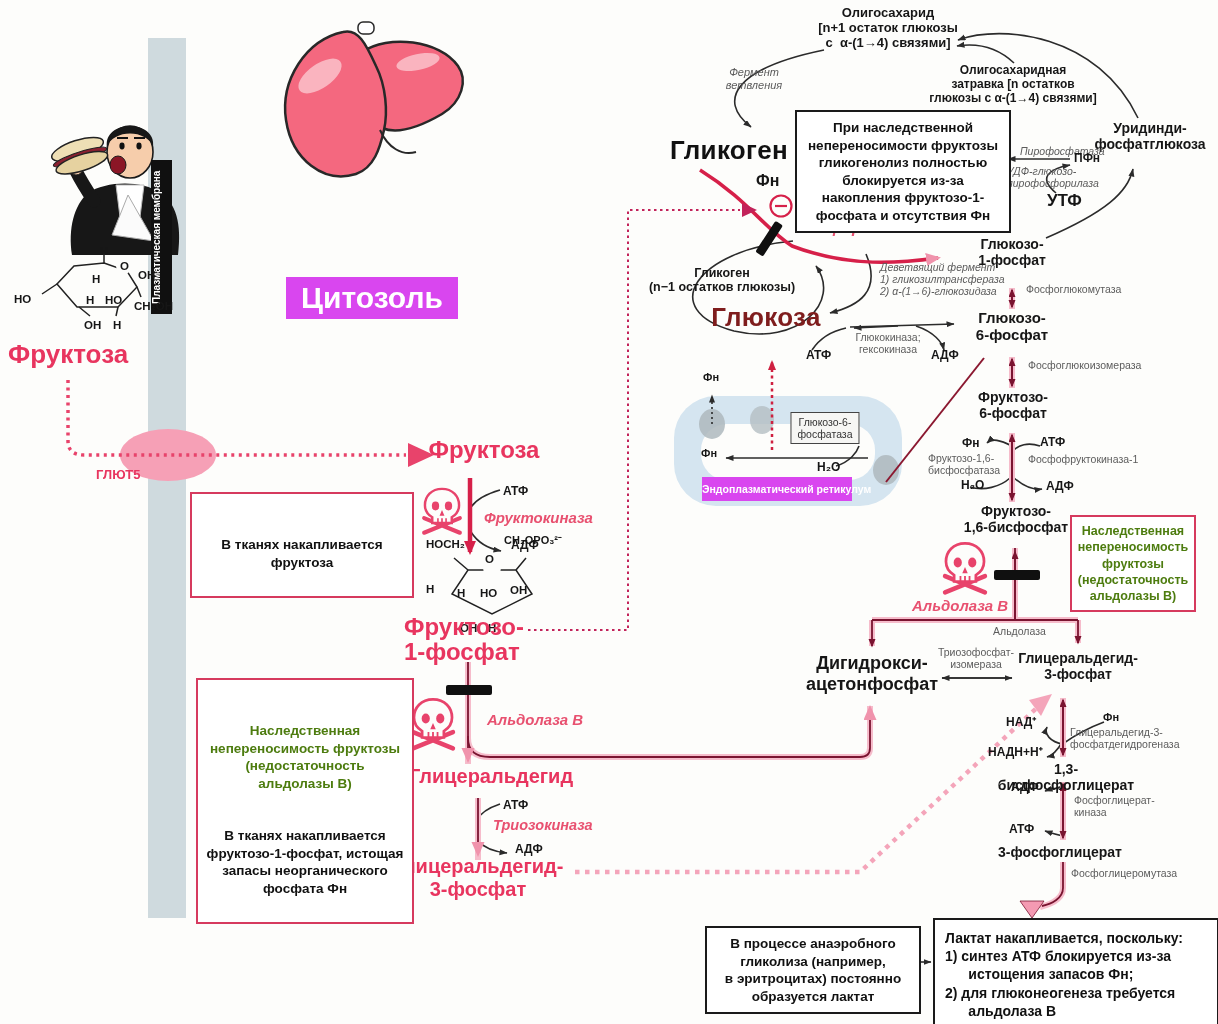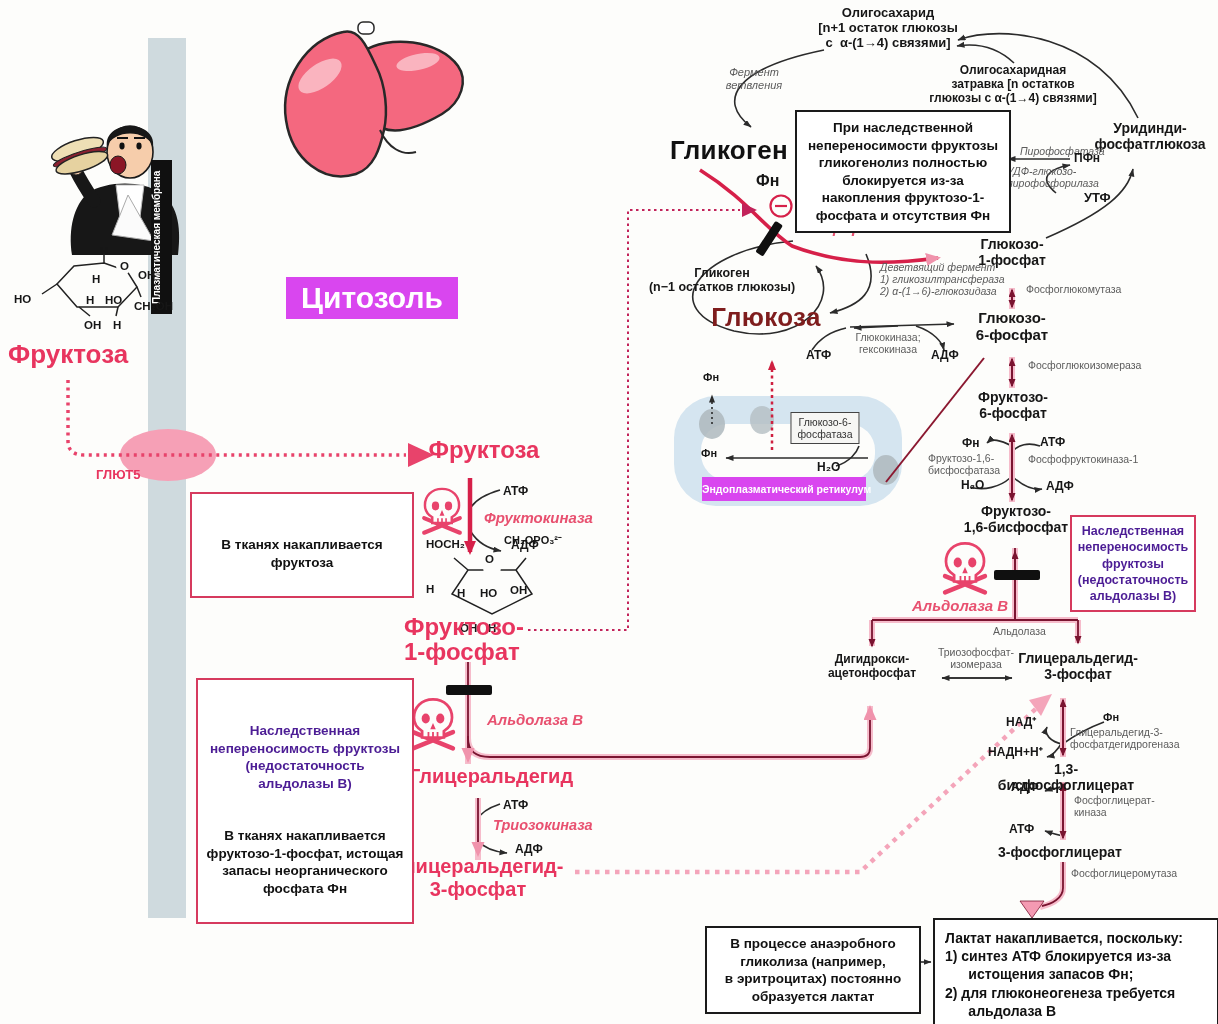--- a/index.html
+++ b/index.html
@@ -13,21 +13,21 @@
   .gl  { color:#7f1d1d; }
   .pink{ color:#e8355f; font-weight:bold; }
   .enz { color:#e85170; font-weight:bold; font-style:italic; }
   .gr  { color:#5c5c5c; font-size:10.5px; }
   .gi  { color:#5c5c5c; font-size:10.5px; font-style:italic;margin-left:13px; }
   .sm  { font-size:12px; font-weight:bold; }
   .chem{ font-size:11.5px; font-weight:bold; }
   .box { position:absolute; z-index:3; background:#fff; border:2px solid #1a1a1a; font-weight:bold;
          text-align:center; padding:7px 8px; white-space:pre-wrap; line-height:1.3; font-size:13.5px; color:#111; }
   .rboxb { border-color:#d63a5e; }
-  .redtxt { color:#4c1d95; }
+  .redtxt { color:#4d7c0f; }
   .darklab { position:absolute; z-index:2; background:#d946ef; color:#fff; font-weight:bold;
              text-align:center; white-space:nowrap; }
   .vert { writing-mode:vertical-rl; transform:rotate(180deg); }
 </style>
 </head>
 <body>
 
 <div id="stage">
 
 <svg class="layer" width="1218" height="1024" viewBox="0 0 1218 1024">
@@ -213,21 +213,21 @@
 <div class="lbl c b" style="left:1013px;top:64px;font-size:12px">Олигосахаридная
 затравка [n остатков
 глюкозы с α-(1→4) связями]</div>
 <div class="lbl c b" style="left:1150px;top:120px;font-size:14px">Уридинди-
 фосфатглюкоза</div>
 <div class="lbl gi" style="left:1007px;top:145px">Пирофосфатаза</div>
 <div class="lbl sm" style="left:977px;top:152px">2Фн</div>
 <div class="lbl sm" style="left:1074px;top:152px">ПФн</div>
 <div class="lbl gi" style="left:994px;top:165px">УДФ-глюкозо-
 пирофосфорилаза</div>
-<div class="lbl sm" style="left:1084px;top:191px;font-size:13px">УТФ</div>
+<div class="lbl sm" style="left:1047px;top:191px;font-size:17px">УТФ</div>
 <div class="lbl c big" style="left:729px;top:136px">Гликоген</div>
 <div class="lbl b" style="left:756px;top:172px;font-size:16px">Фн</div>
 <div class="lbl enz" style="left:797px;top:219px;font-size:16px">Фосфорилаза</div>
 <div class="lbl c b" style="left:722px;top:266px;font-size:12.5px">Гликоген
 (n−1 остатков глюкозы)</div>
 <div class="lbl gi" style="left:867px;top:261px">Деветвящий фермент
 1) гликозилтрансфераза
 2) α-(1→6)-глюкозидаза</div>
 <div class="lbl c big gl" style="left:766px;top:303px">Глюкоза</div>
 <div class="lbl c gr" style="left:888px;top:331px">Глюкокиназа;
@@ -249,21 +249,21 @@
 <div class="lbl sm" style="left:961px;top:479px">H₂O</div>
 <div class="lbl sm" style="left:1040px;top:436px">АТФ</div>
 <div class="lbl gr" style="left:1028px;top:453px">Фосфофруктокиназа-1</div>
 <div class="lbl sm" style="left:1046px;top:480px">АДФ</div>
 <div class="lbl c b" style="left:1016px;top:503px;font-size:14px">Фруктозо-
 1,6-бисфосфат</div>
 <div class="lbl enz" style="left:912px;top:597px;font-size:15px">Альдолаза B</div>
 <div class="lbl gr" style="left:993px;top:625px">Альдолаза</div>
 <div class="lbl c gr" style="left:976px;top:646px">Триозофосфат-
 изомераза</div>
-<div class="lbl c b" style="left:872px;top:653px;font-size:12px">Дигидрокси-
+<div class="lbl c b" style="left:872px;top:653px;font-size:18px">Дигидрокси-
 ацетонфосфат</div>
 <div class="lbl c b" style="left:1078px;top:650px;font-size:14px">Глицеральдегид-
 3-фосфат</div>
 <div class="lbl sm" style="left:1006px;top:716px">НАД⁺</div>
 <div class="lbl b" style="left:1103px;top:711px;font-size:11px">Фн</div>
 <div class="lbl gr" style="left:1070px;top:726px">Глицеральдегид-3-
 фосфатдегидрогеназа</div>
 <div class="lbl sm" style="left:988px;top:746px">НАДН+Н⁺</div>
 <div class="lbl c b" style="left:1066px;top:761px;font-size:14px">1,3-бисфосфоглицерат</div>
 <div class="lbl sm" style="left:1011px;top:781px">АДФ</div>
@@ -271,21 +271,21 @@
 киназа</div>
 <div class="lbl sm" style="left:1009px;top:823px">АТФ</div>
 <div class="lbl c b" style="left:1060px;top:844px;font-size:14px">3-фосфоглицерат</div>
 <div class="lbl gr" style="left:1071px;top:867px">Фосфоглицеромутаза</div>
 
 <div class="lbl b" style="left:703px;top:371px;font-size:11px">Фн</div>
 <div class="lbl b" style="left:701px;top:447px;font-size:11px">Фн</div>
 <div class="lbl sm" style="left:817px;top:461px">H₂O</div>
 <div class="lbl c" style="left:825px;top:412px;z-index:3;background:#f6f6f4;border:1.5px solid #444;padding:3px 6px;font-size:10.5px;color:#333;white-space:pre-wrap">Глюкозо-6-
 фосфатаза</div>
-<div class="darklab" style="left:702px;top:477px;width:164px;height:24px;line-height:24px;font-size:10.5px">Эндоплазматический ретикулум</div>
+<div class="darklab" style="left:702px;top:477px;width:150px;height:24px;line-height:24px;font-size:10.5px">Эндоплазматический ретикулум</div>
 
 <div class="darklab" style="left:286px;top:277px;width:172px;height:42px;line-height:42px;font-size:30px">Цитозоль</div>
 <div class="darklab vert" style="left:151px;top:160px;width:21px;height:154px;font-size:10px;background:#101010">Плазматическая мембрана</div>
 <div class="lbl pink" style="left:8px;top:340px;font-size:26px">Фруктоза</div>
 <div class="lbl pink" style="left:96px;top:468px;font-size:13px">ГЛЮТ5</div>
 
 <div class="lbl chem" style="left:100px;top:245px">H</div>
 <div class="lbl chem" style="left:120px;top:260px">O</div>
 <div class="lbl chem" style="left:138px;top:269px">OH</div>
 <div class="lbl chem" style="left:14px;top:293px">HO</div>

